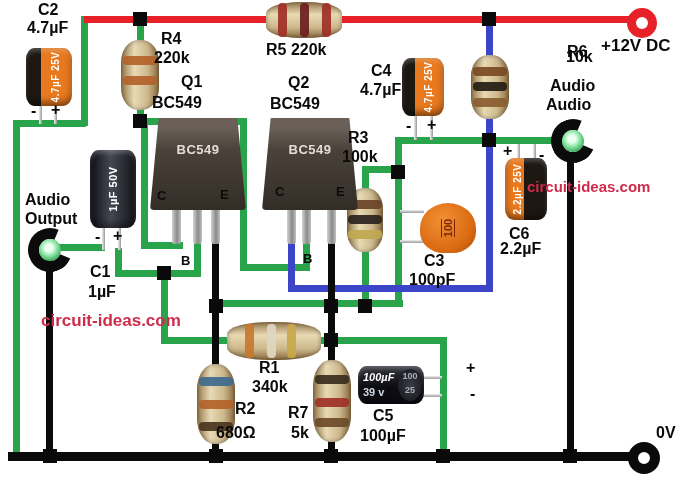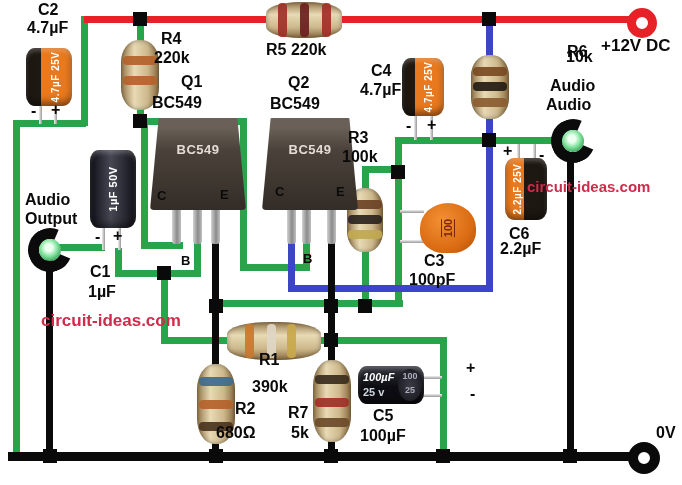--- a/index.html
+++ b/index.html
@@ -156,21 +156,21 @@
   <div class="lead" style="left:517px;top:144px;height:18px"></div>
   <div class="lead" style="left:533px;top:144px;height:18px"></div>
   <div class="cap" style="left:505px;top:158px;width:42px;height:62px;background:linear-gradient(90deg,#e8791e 0 45%,#1e1812 45%)">
     <span class="cap-text" style="left:28%">2.2µF 25V</span>
   </div>
 
   <div class="leadh" style="left:420px;top:376px;width:22px"></div>
   <div class="leadh" style="left:420px;top:394px;width:22px"></div>
   <div class="cap" style="left:358px;top:366px;width:66px;height:38px;background:linear-gradient(180deg,#33333d,#0c0c12 55%)">
     <span style="position:absolute;left:5px;top:5px;font-weight:bold;font-size:11px;color:#fff;font-style:italic">100µF</span>
-    <span style="position:absolute;left:5px;top:20px;font-weight:bold;font-size:11px;color:#cfd6e0">25 v</span>
+    <span style="position:absolute;left:5px;top:20px;font-weight:bold;font-size:11px;color:#cfd6e0">39 v</span>
     <span style="position:absolute;right:2px;top:3px;width:24px;height:32px;border-radius:50%;background:radial-gradient(#3a3a44,#14141a);color:#aab;font-size:9px;font-weight:bold;text-align:center;line-height:14px"><span>100</span><br><span>25</span></span>
   </div>
 
   <div class="leadh" style="left:400px;top:210px;width:24px"></div>
   <div class="leadh" style="left:400px;top:240px;width:24px"></div>
   <div style="position:absolute;left:420px;top:203px;width:56px;height:50px;border-radius:50% 50% 42% 42%;background:radial-gradient(circle at 40% 35%,#f39034,#d96a12 65%,#a84e08)">
     <span style="position:absolute;top:50%;left:50%;transform:translate(-50%,-50%) rotate(-90deg);font-weight:bold;font-size:11px;color:#7a2408;border-top:1px solid #7a2408;border-bottom:1px solid #7a2408">100</span>
   </div>
 
   <div class="leg" style="left:172px;top:210px;height:34px"></div>
@@ -210,22 +210,22 @@
   <div class="lbl" style="left:550px;top:77px">Audio</div>
   <div class="lbl" style="left:546px;top:96px">Audio</div>
   <div class="lbl" style="left:348px;top:129px">R3</div>
   <div class="lbl" style="left:342px;top:148px">100k</div>
   <div class="lbl" style="left:509px;top:225px">C6</div>
   <div class="lbl" style="left:500px;top:240px">2.2µF</div>
   <div class="lbl" style="left:25px;top:191px">Audio</div>
   <div class="lbl" style="left:25px;top:210px">Output</div>
   <div class="lbl" style="left:90px;top:263px">C1</div>
   <div class="lbl" style="left:88px;top:283px">1µF</div>
-  <div class="lbl" style="left:259px;top:351px">R1</div>
-  <div class="lbl" style="left:252px;top:378px">390k</div>
+  <div class="lbl" style="left:259px;top:359px">R1</div>
+  <div class="lbl" style="left:252px;top:378px">340k</div>
   <div class="lbl" style="left:235px;top:400px">R2</div>
   <div class="lbl" style="left:216px;top:424px">680Ω</div>
   <div class="lbl" style="left:288px;top:404px">R7</div>
   <div class="lbl" style="left:291px;top:424px">5k</div>
   <div class="lbl" style="left:373px;top:407px">C5</div>
   <div class="lbl" style="left:360px;top:427px">100µF</div>
   <div class="lbl" style="left:424px;top:252px">C3</div>
   <div class="lbl" style="left:409px;top:271px">100pF</div>
   <div class="lbl" style="left:656px;top:424px">0V</div>
 

